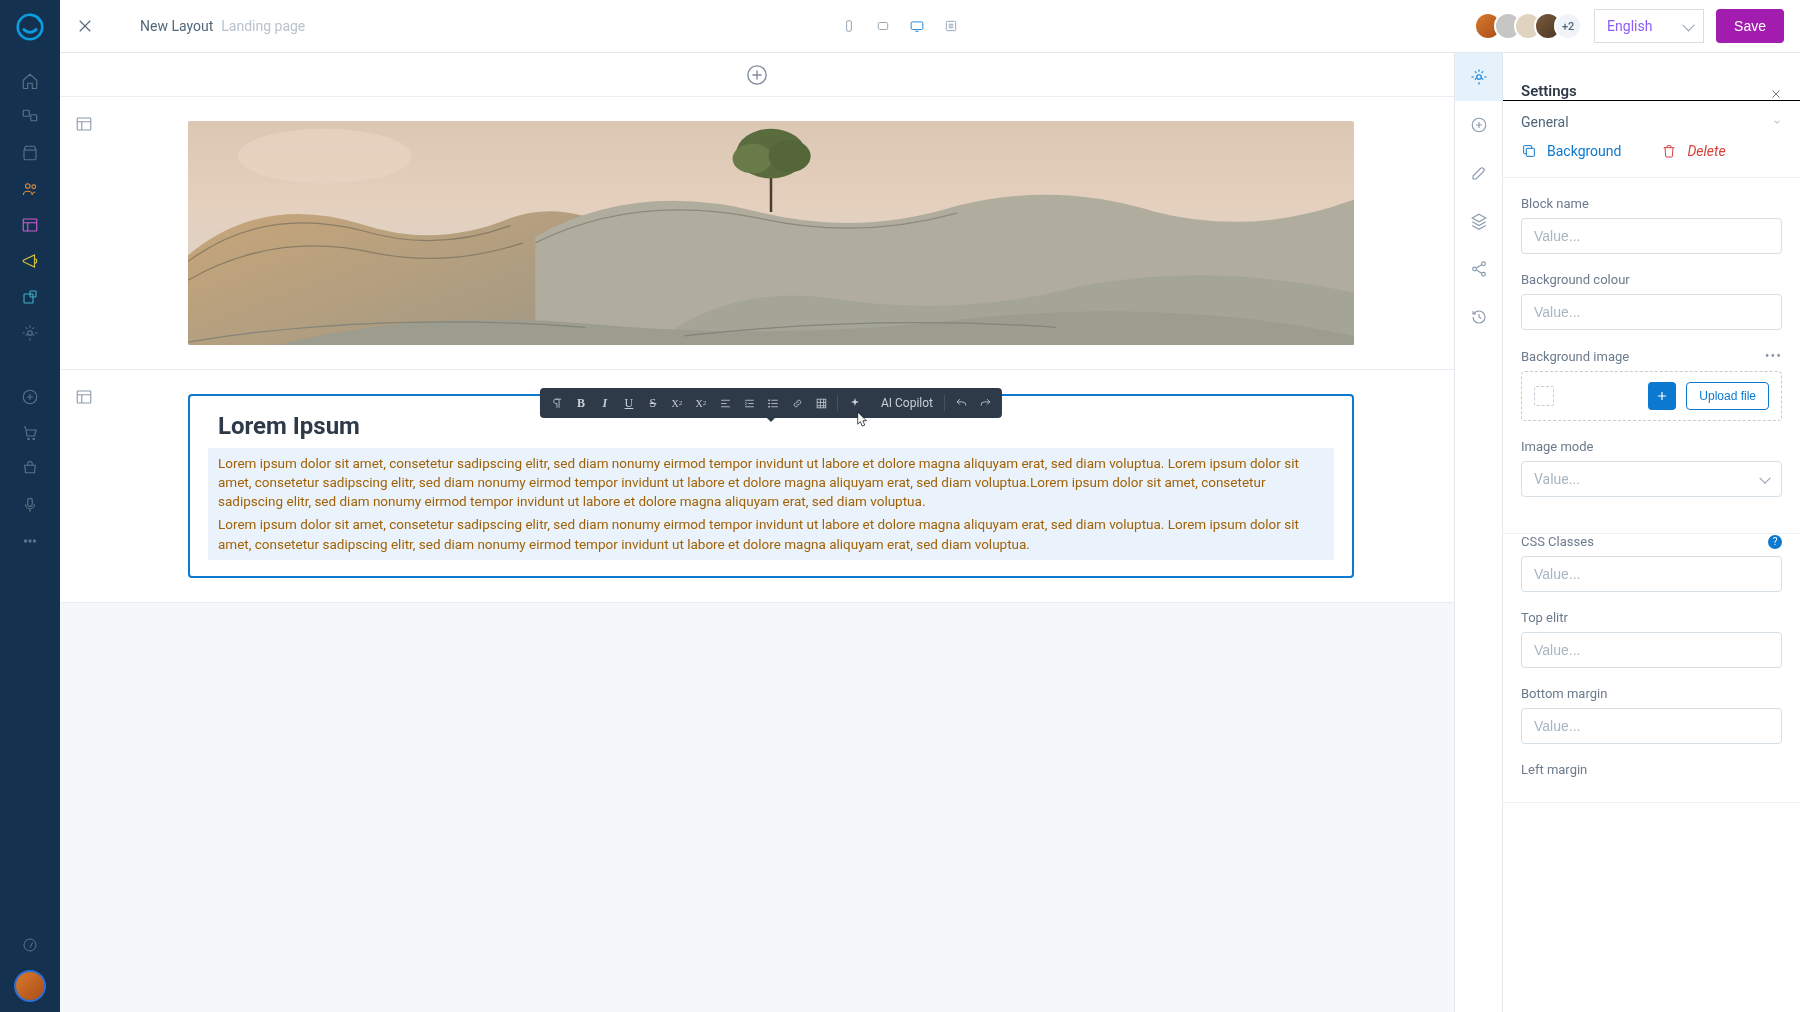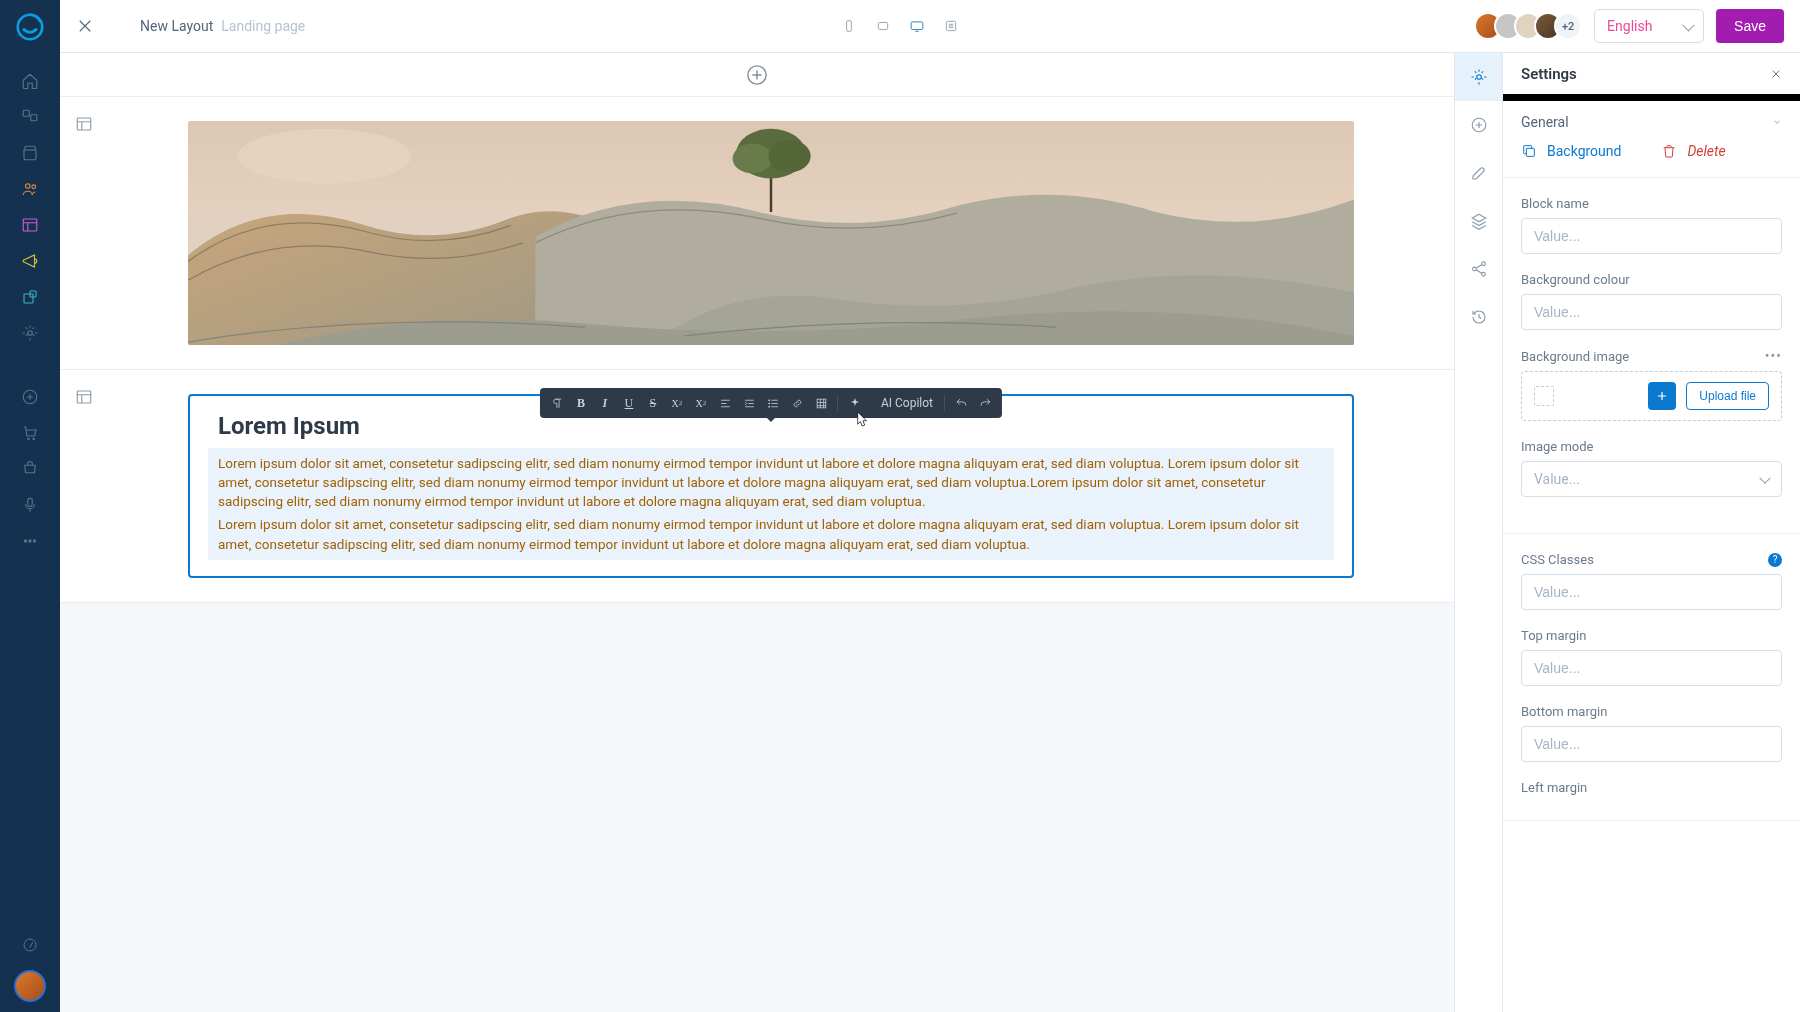--- a/index.html
+++ b/index.html
@@ -38,21 +38,21 @@
 .topbar .vbtn.active svg { stroke:#0b79d0; }
 .topbar .right { margin-left:auto; display:flex; align-items:center; gap:12px; }
 .topbar .avatars { display:flex; }
 .topbar .av { width:28px; height:28px; border-radius:50%; border:2px solid #fff; margin-left:-8px; }
 .topbar .av:first-child { margin-left:0; }
 .topbar .av1 { background:linear-gradient(135deg,#d97a2c,#a84d1a); }
 .topbar .av2 { background:#c6c6c6; }
 .topbar .av3 { background:#e0d3c0; }
 .topbar .av4 { background:linear-gradient(135deg,#7a5c3c,#4a3523); }
 .topbar .avmore { background:#f0f3f7; color:#52667a; display:flex; align-items:center; justify-content:center; font-size:11px; font-weight:500; }
-.topbar .langsel { height:34px; border:1px solid #d6dee6; border-radius:5px; padding:0 30px 0 12px; background:#fff; color:#ec4899; font-size:14px; cursor:pointer; position:relative; min-width:110px; display:flex; align-items:center; }
+.topbar .langsel { height:34px; border:1px solid #d6dee6; border-radius:0; padding:0 30px 0 12px; background:#fff; color:#8b5cf6; font-size:14px; cursor:pointer; position:relative; min-width:110px; display:flex; align-items:center; }
 .topbar .langsel::after { content:''; position:absolute; right:10px; top:50%; width:8px; height:8px; border-right:1.5px solid #8a9aab; border-bottom:1.5px solid #8a9aab; transform:translateY(-60%) rotate(45deg); }
 .topbar .savebtn { height:34px; background:#a21caf; color:#fff; border:none; border-radius:4px; padding:0 18px; font-size:14px; cursor:pointer; }
 
 
 .workspace { flex:1; display:flex; overflow:hidden; }
 
 
 .canvas { flex:1; background:#f5f7fa; overflow:auto; position:relative; }
 .addrow { height:44px; display:flex; align-items:center; justify-content:center; background:#fff; border-bottom:1px solid #e9edf2; }
 .addrow svg { width:22px; height:22px; stroke:#7d8c9c; fill:none; stroke-width:1.5; }
@@ -89,40 +89,40 @@
 
 
 .vtabs { width:48px; border-left:1px solid #e3e8ee; background:#fff; display:flex; flex-direction:column; align-items:center; }
 .vtab { width:48px; height:48px; display:flex; align-items:center; justify-content:center; cursor:pointer; }
 .vtab svg { width:18px; height:18px; stroke:#8a9aab; fill:none; stroke-width:1.5; }
 .vtab.active { background:#e5f2fc; }
 .vtab.active svg { stroke:#0b79d0; }
 
 
 .settings { width:298px; border-left:1px solid #e3e8ee; background:#fff; overflow-y:auto; }
-.settings .hdr { height:48px; display:flex; align-items:center; justify-content:space-between; padding:0 18px; border-bottom:7px solid #000000; }
+.settings .hdr { height:48px; display:flex; align-items:flex-end; justify-content:space-between; padding:0 18px; border-bottom:1px solid #000000; }
 .settings .hdr .t { font-size:15px; font-weight:600; color:#2e3a47; }
 .settings .hdr svg { width:12px; height:12px; stroke:#6c7b8c; stroke-width:2; cursor:pointer; }
 
 .setgroup { border-bottom:1px solid #eef1f5; }
 .sethdr { display:flex; align-items:center; justify-content:space-between; padding:13px 18px; cursor:pointer; }
 .sethdr .lbl { font-size:14px; color:#52667a; }
 .sethdr svg { width:10px; height:10px; stroke:#8a9aab; fill:none; stroke-width:2; }
 
 .setbody { padding:0 18px 18px 18px; }
 .actionrow { display:flex; gap:40px; padding:0 0 18px 0; }
 .actbtn { display:flex; align-items:center; gap:10px; cursor:pointer; font-size:14px; }
 .actbtn svg { width:16px; height:16px; }
 .actbtn.dup { color:#0b79d0; }
 .actbtn.dup svg { stroke:#0b79d0; fill:none; stroke-width:1.5; }
 .actbtn.del { color:#d4403a;font-style:italic; }
 .actbtn.del svg { stroke:#d4403a; fill:none; stroke-width:1.5; }
 .divline { height:1px; background:#eef1f5; margin:0 -18px 18px -18px; }
 
-.fld { margin-bottom:18px;margin-top:18px; }
+.fld { margin-bottom:18px; }
 .fld .lbl { font-size:13px; color:#6c7b8c; margin-bottom:7px; display:flex; align-items:center; justify-content:space-between; }
 .fld .lbl .help { width:14px; height:14px; border-radius:50%; background:#0b79d0; color:#fff; font-size:10px; display:flex; align-items:center; justify-content:center; }
 .fld .lbl .dots { color:#8a9aab; font-size:14px; cursor:pointer; letter-spacing:1px; }
 .fld input, .fld .sel { width:100%; height:36px; border:1px solid #d6dee6; border-radius:4px; padding:0 12px; font-size:14px; color:#52667a; background:#fff; }
 .fld input::placeholder { color:#a8b5c2; }
 .fld .sel { display:flex; align-items:center; color:#a8b5c2; position:relative; cursor:pointer; }
 .fld .sel::after { content:''; position:absolute; right:12px; top:50%; width:7px; height:7px; border-right:1.5px solid #8a9aab; border-bottom:1.5px solid #8a9aab; transform:translateY(-60%) rotate(45deg); }
 
 .uploadrow { border:1px dashed #c3cdd8; border-radius:4px; padding:10px 12px; display:flex; align-items:center; gap:10px; }
 .uploadrow .thumb { width:20px; height:20px; border:1px dashed #c3cdd8; border-radius:2px; }
@@ -537,21 +537,21 @@
         <div class="setgroup">
           <div class="setbody">
             <div class="fld">
               <div class="lbl">
                 <span>CSS Classes</span>
                 <span class="help">?</span>
               </div>
               <input placeholder="Value..." style="">
             </div>
             <div class="fld">
-              <div class="lbl">Top margin</div>
+              <div class="lbl">Top elitr</div>
               <input placeholder="Value..." style="">
             </div>
             <div class="fld">
               <div class="lbl">Bottom margin</div>
               <input placeholder="Value..." style="">
             </div>
             <div class="fld" style="margin-bottom:0">
               <div class="lbl">Left margin</div>
             </div>
           </div>

